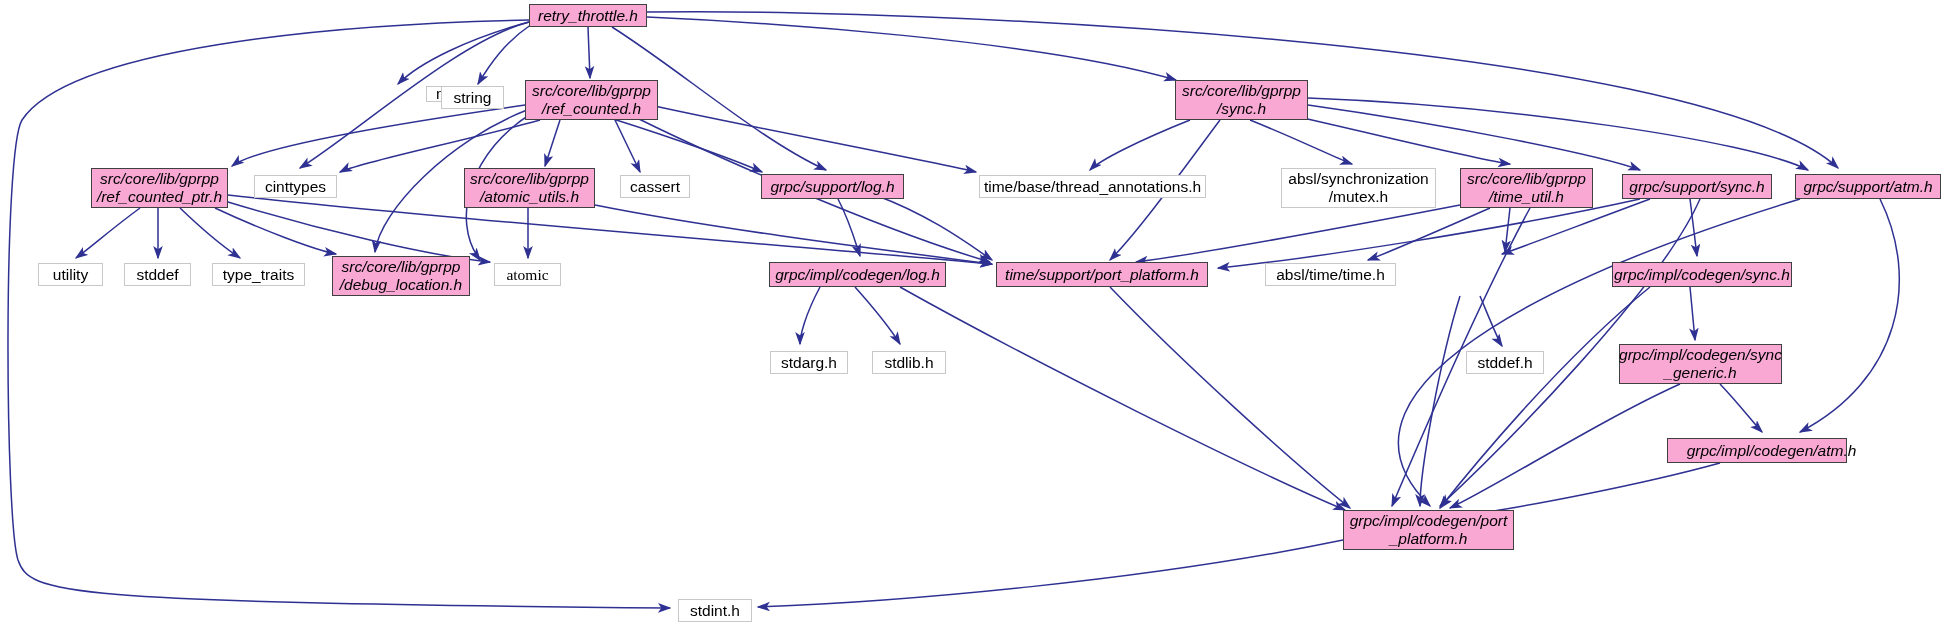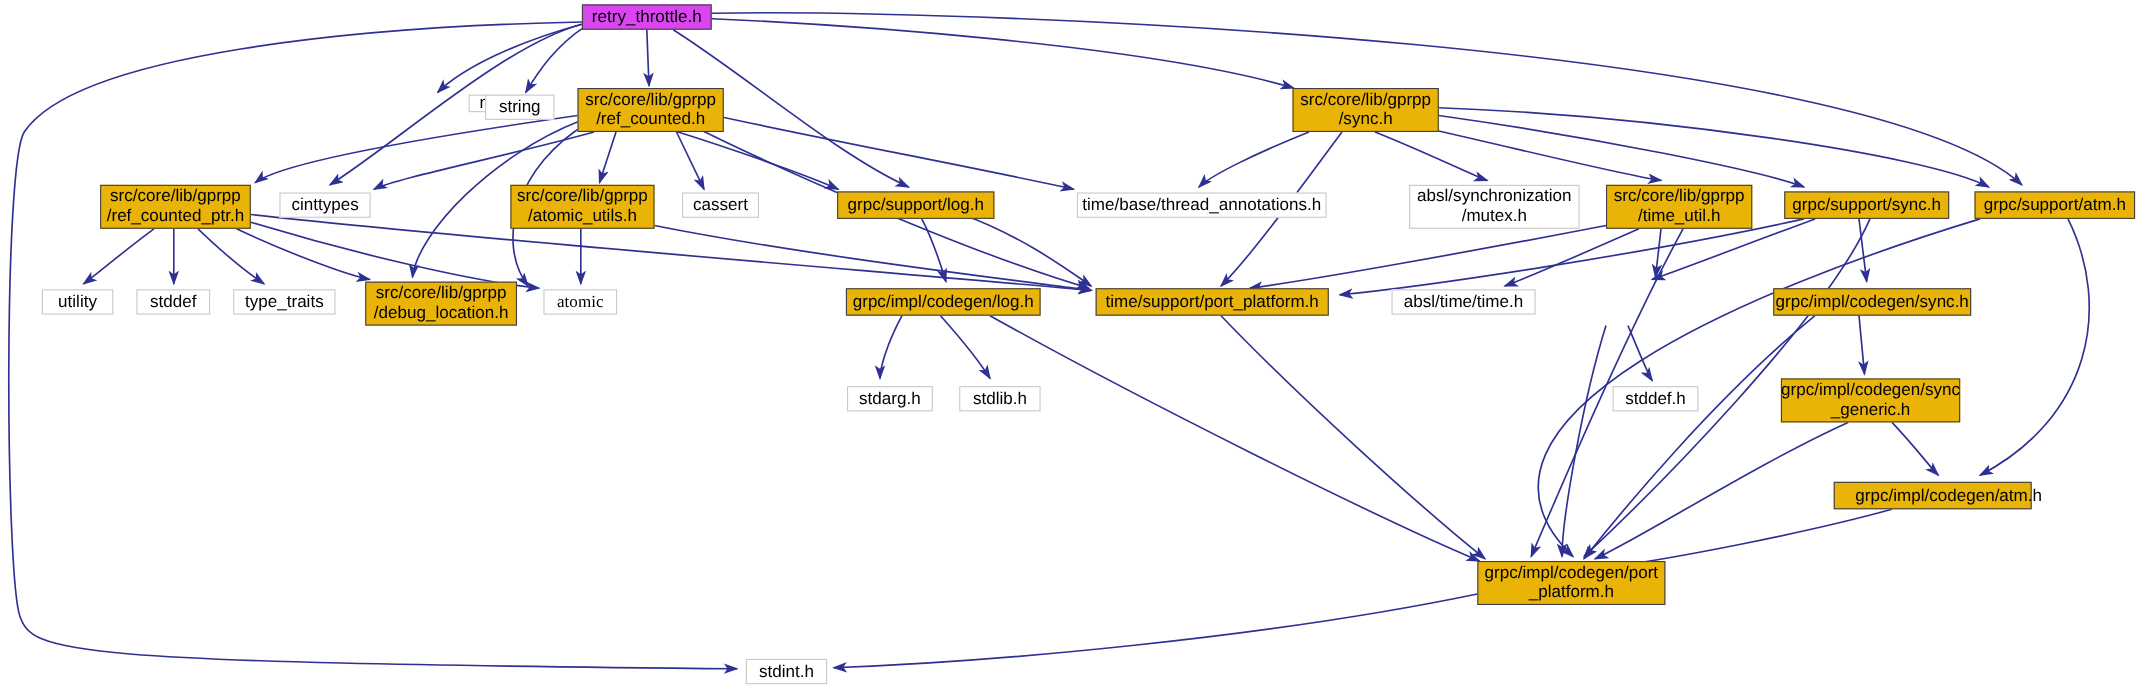--- a/index.html
+++ b/index.html
@@ -3,22 +3,22 @@
 <meta charset="utf-8">
 <style>
   html,body{margin:0;padding:0;background:#ffffff;}
   body{font-family:"Liberation Sans","DejaVu Sans",sans-serif;}
   #graph{position:relative;width:1945px;height:633px;overflow:hidden;background:#ffffff;}
   #edges{position:absolute;left:0;top:0;width:1945px;height:633px;}
   .node{position:absolute;box-sizing:border-box;display:flex;align-items:center;
         justify-content:center;text-align:center;line-height:1.15;
         font-size:15.5px;color:#000000;white-space:pre;}
   .node.sys{border:1px solid #c8c8c8;background:#ffffff;}
-  .node.prj{border:1.6px solid #404040;background:#eab308;}
-  .node.cur{border:1.6px solid #404040;background:#d946ef;}
+  .node.prj{border:1.6px solid #404040;background:#f9a8d4;font-style:italic;}
+  .node.cur{border:1.6px solid #404040;background:#f9a8d4;font-style:italic;}
   .nlabel{pointer-events:none;}
 </style>
 </head>
 <body>
 
 <div id="graph">
   <svg id="edges" viewBox="0 0 1945 633" xmlns="http://www.w3.org/2000/svg">
     <defs>
       <marker id="ar" markerWidth="9" markerHeight="9" refX="8" refY="3.2" orient="auto" markerUnits="strokeWidth">
         <path d="M0,0 L9,3.2 L0,6.4 L2.2,3.2 z" fill="#2e3192"></path>

